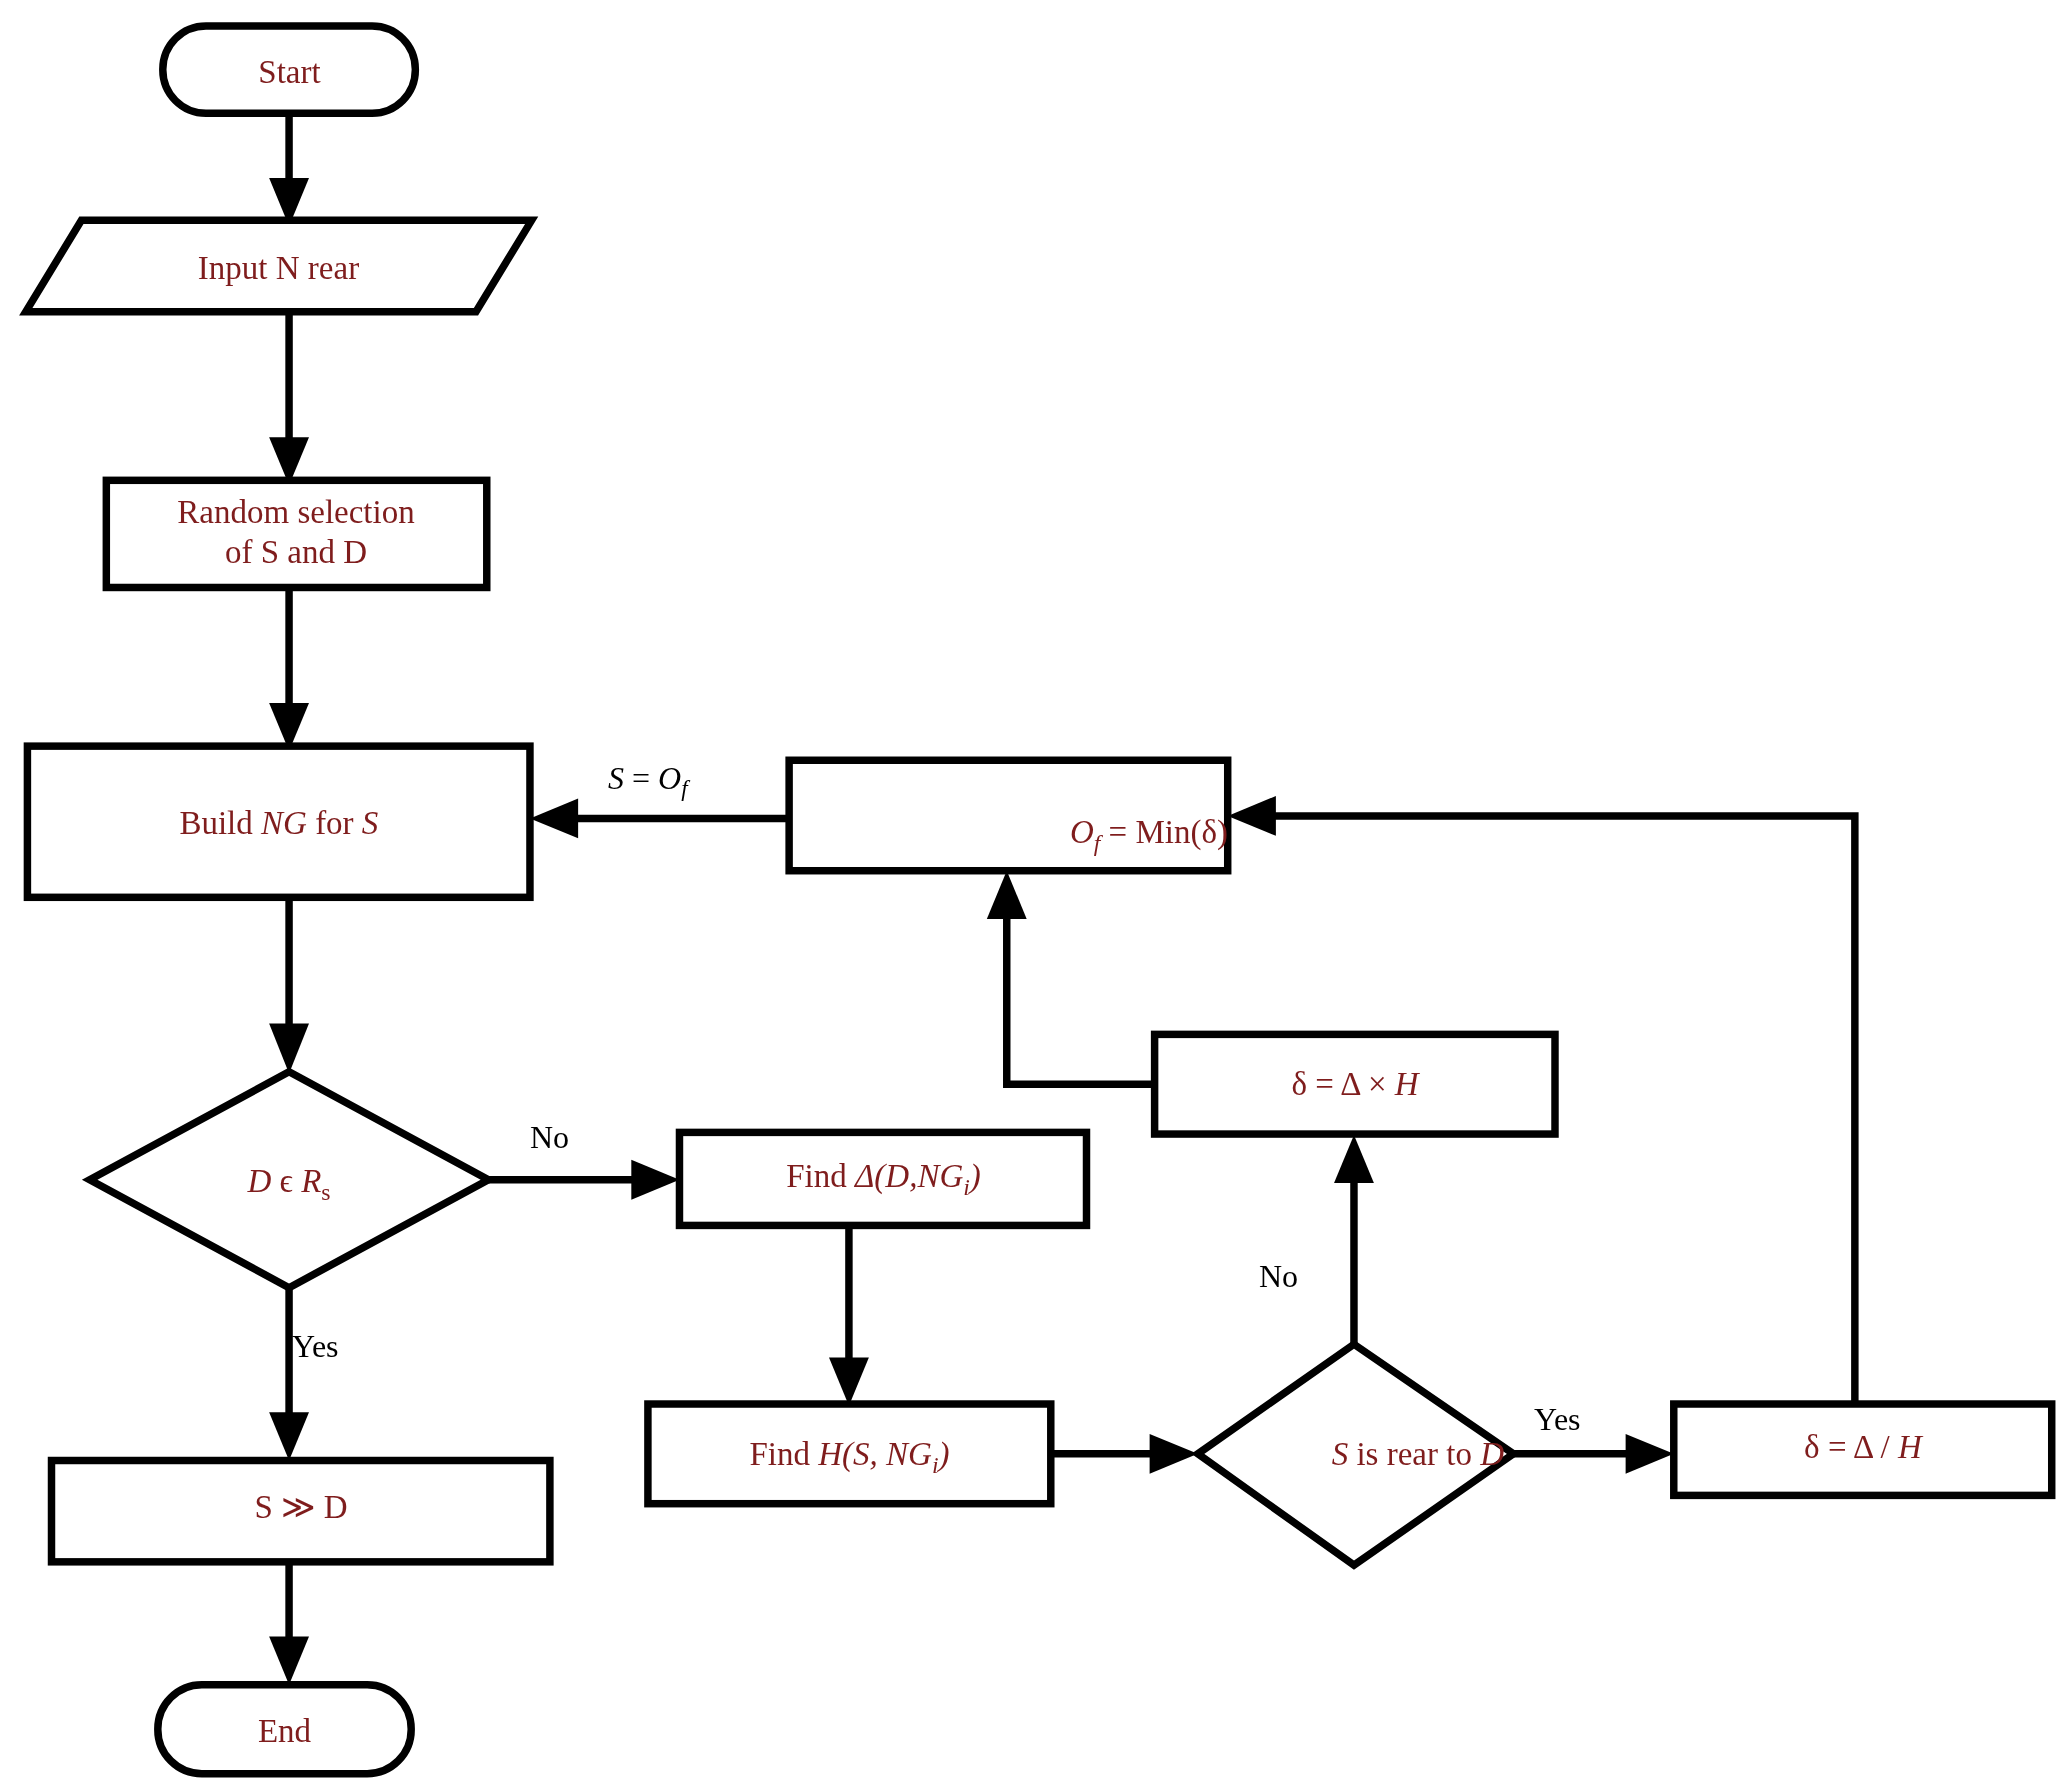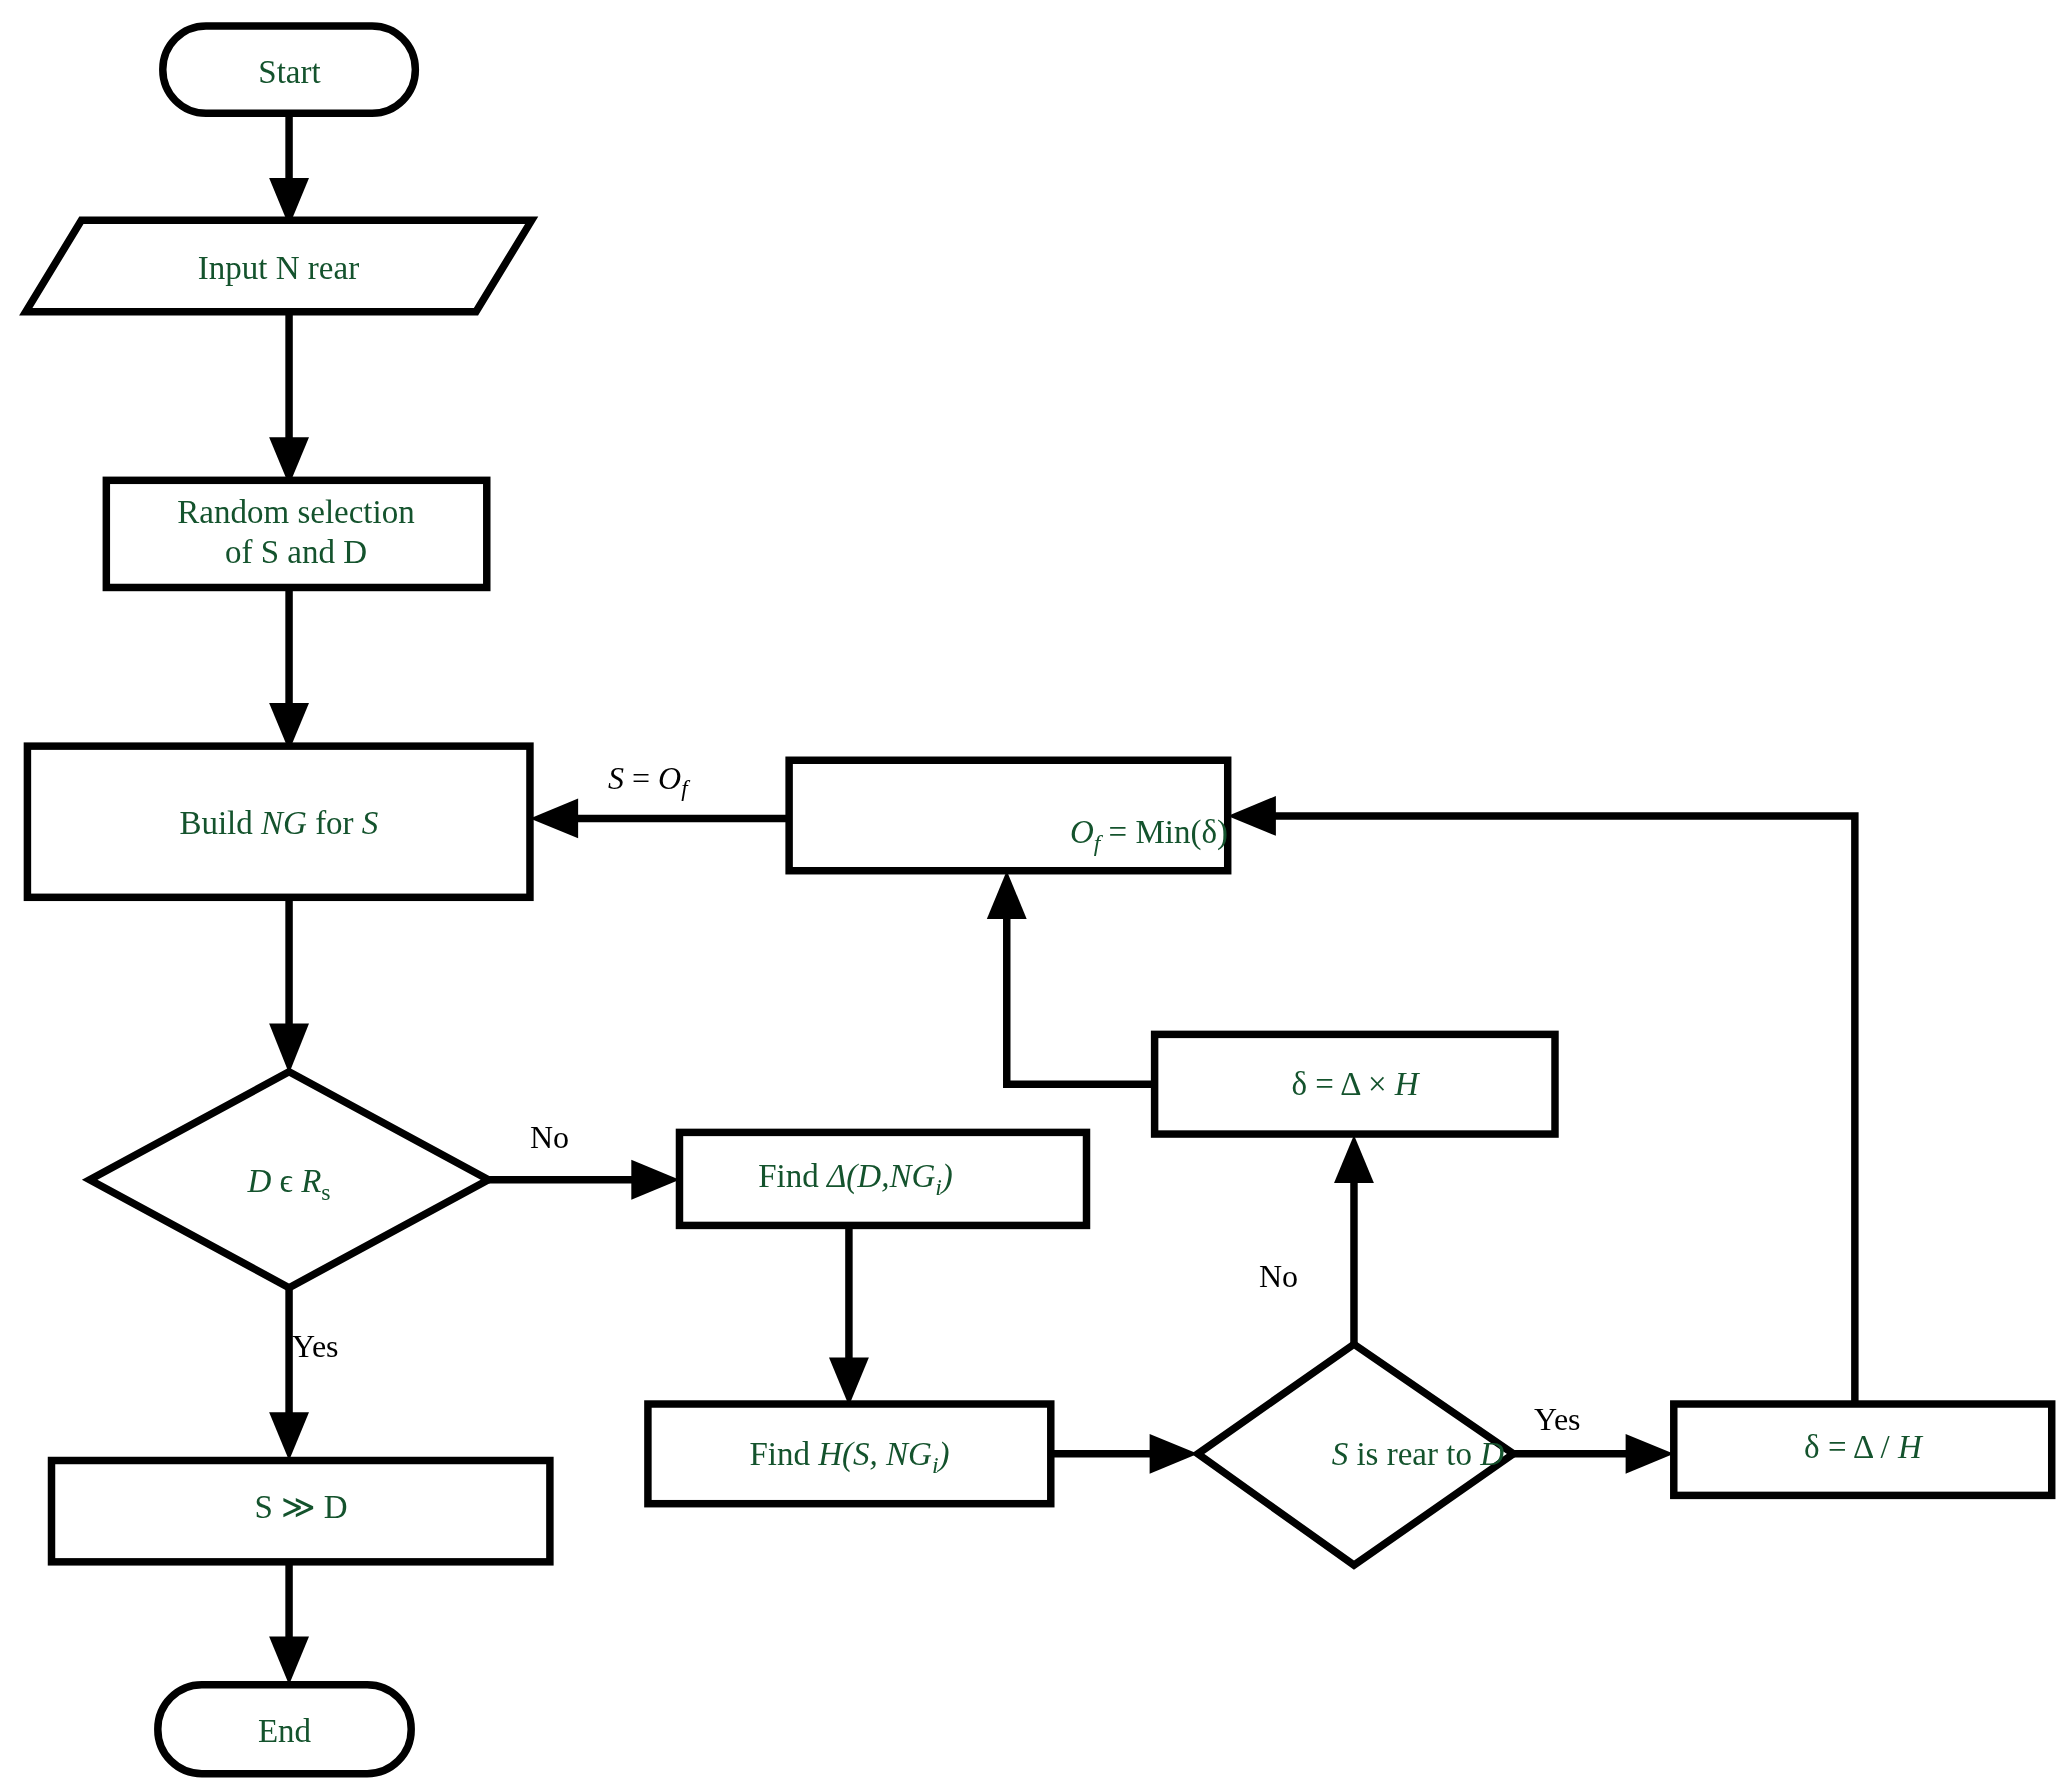--- a/index.html
+++ b/index.html
@@ -35,21 +35,21 @@
     stroke-linecap: butt;
     stroke-linejoin: miter;
   }
   .arrowhead {
     fill: #000000;
     stroke: none;
   }
   .node-label {
     position: absolute;
     text-align: center;
-    color: #14532d;
+    color: #7f1d1d;
     font-size: 33px;
     line-height: 1.22;
     white-space: pre;
     pointer-events: none;
     font-family: "Liberation Serif", "DejaVu Serif", serif;
   }
   .edge-label {
     position: absolute;
     color: #000000;
     font-size: 32px;
@@ -175,21 +175,21 @@
 
   <div class="node-label" style="left:106px; top:492px; width:380px;"><span>Random selection
 of S and D</span></div>
 
   <div class="node-label" style="left:27.4px; top:803px; width:503px;">Build <span class="it">NG</span> for <span class="it">S</span></div>
 
   <div class="node-label" style="left:789px; top:812px; width:439px;text-align:right;"><span class="it">O</span><span class="it sub">f</span> = Min(δ)</div>
 
   <div class="node-label" style="left:156px; top:1161px; width:266px;"><span class="it">D</span> ϵ <span class="it">R</span><span class="sub">s</span></div>
 
-  <div class="node-label" style="left:652px; top:1156px; width:407px;">Find <span class="it">Δ(D,NG<span class="sub">i</span>)</span></div>
+  <div class="node-label" style="left:680px; top:1156px; width:407px;">Find <span class="it">Δ(D,NG<span class="sub">i</span>)</span></div>
 
   <div class="node-label" style="left:1155px; top:1064px; width:400px;">δ = Δ × <span class="it">H</span></div>
 
   <div class="node-label" style="left:648px; top:1434px; width:403px;">Find <span class="it">H(S, NG<span class="sub">i</span>)</span></div>
 
   <div class="node-label" style="left:1205px; top:1434px; width:299px;text-align:right;"><span class="it">S</span> is rear to <span class="it">D</span></div>
 
   <div class="node-label" style="left:1674px; top:1427px; width:378px;">δ = Δ / <span class="it">H</span></div>
 
   <div class="node-label" style="left:52px; top:1487px; width:498px;">S ≫ D</div>

